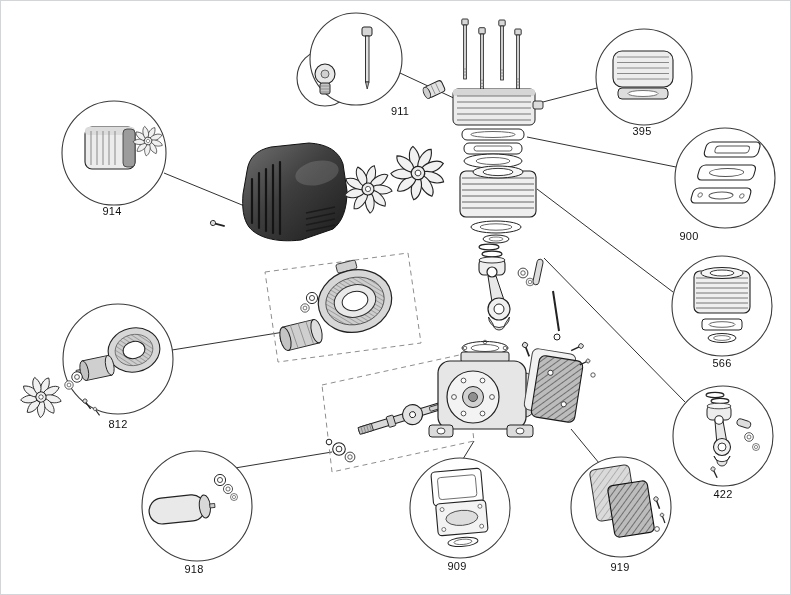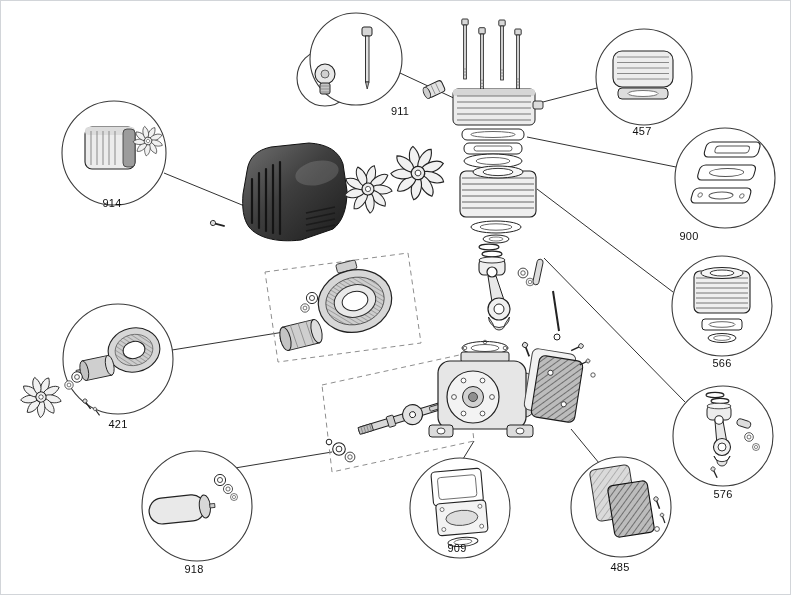--- a/index.html
+++ b/index.html
@@ -452,23 +452,23 @@
       <g transform="rotate(-9,630,508)">
         <rect x="610" y="482" width="40" height="52" rx="5" fill="url(#hatch)" stroke="#111" stroke-width="1.1"></rect>
       </g>
       <use href="#screwproto" transform="translate(655,498) rotate(40) scale(0.85)"></use>
       <use href="#screwproto" transform="translate(661,514) rotate(40) scale(0.7)"></use>
       <circle cx="656" cy="528" r="2.4" fill="#fff" stroke="#333" stroke-width="0.8"></circle>
     </g>
   </g>
 </svg>
 
-  <div class="part-label" style="left:111px;top:196px">914</div>
+  <div class="part-label" style="left:111px;top:204px">914</div>
   <div class="part-label" style="left:399px;top:104px">911</div>
-  <div class="part-label" style="left:641px;top:124px">457</div>
+  <div class="part-label" style="left:641px;top:124px">395</div>
   <div class="part-label" style="left:688px;top:229px">900</div>
   <div class="part-label" style="left:721px;top:356px">566</div>
-  <div class="part-label" style="left:722px;top:487px">576</div>
-  <div class="part-label" style="left:117px;top:417px">421</div>
+  <div class="part-label" style="left:722px;top:487px">422</div>
+  <div class="part-label" style="left:117px;top:417px">812</div>
   <div class="part-label" style="left:193px;top:562px">918</div>
-  <div class="part-label" style="left:456px;top:541px">909</div>
-  <div class="part-label" style="left:619px;top:560px">485</div>
+  <div class="part-label" style="left:456px;top:559px">909</div>
+  <div class="part-label" style="left:619px;top:560px">919</div>
 </div>
 
 </body></html>

